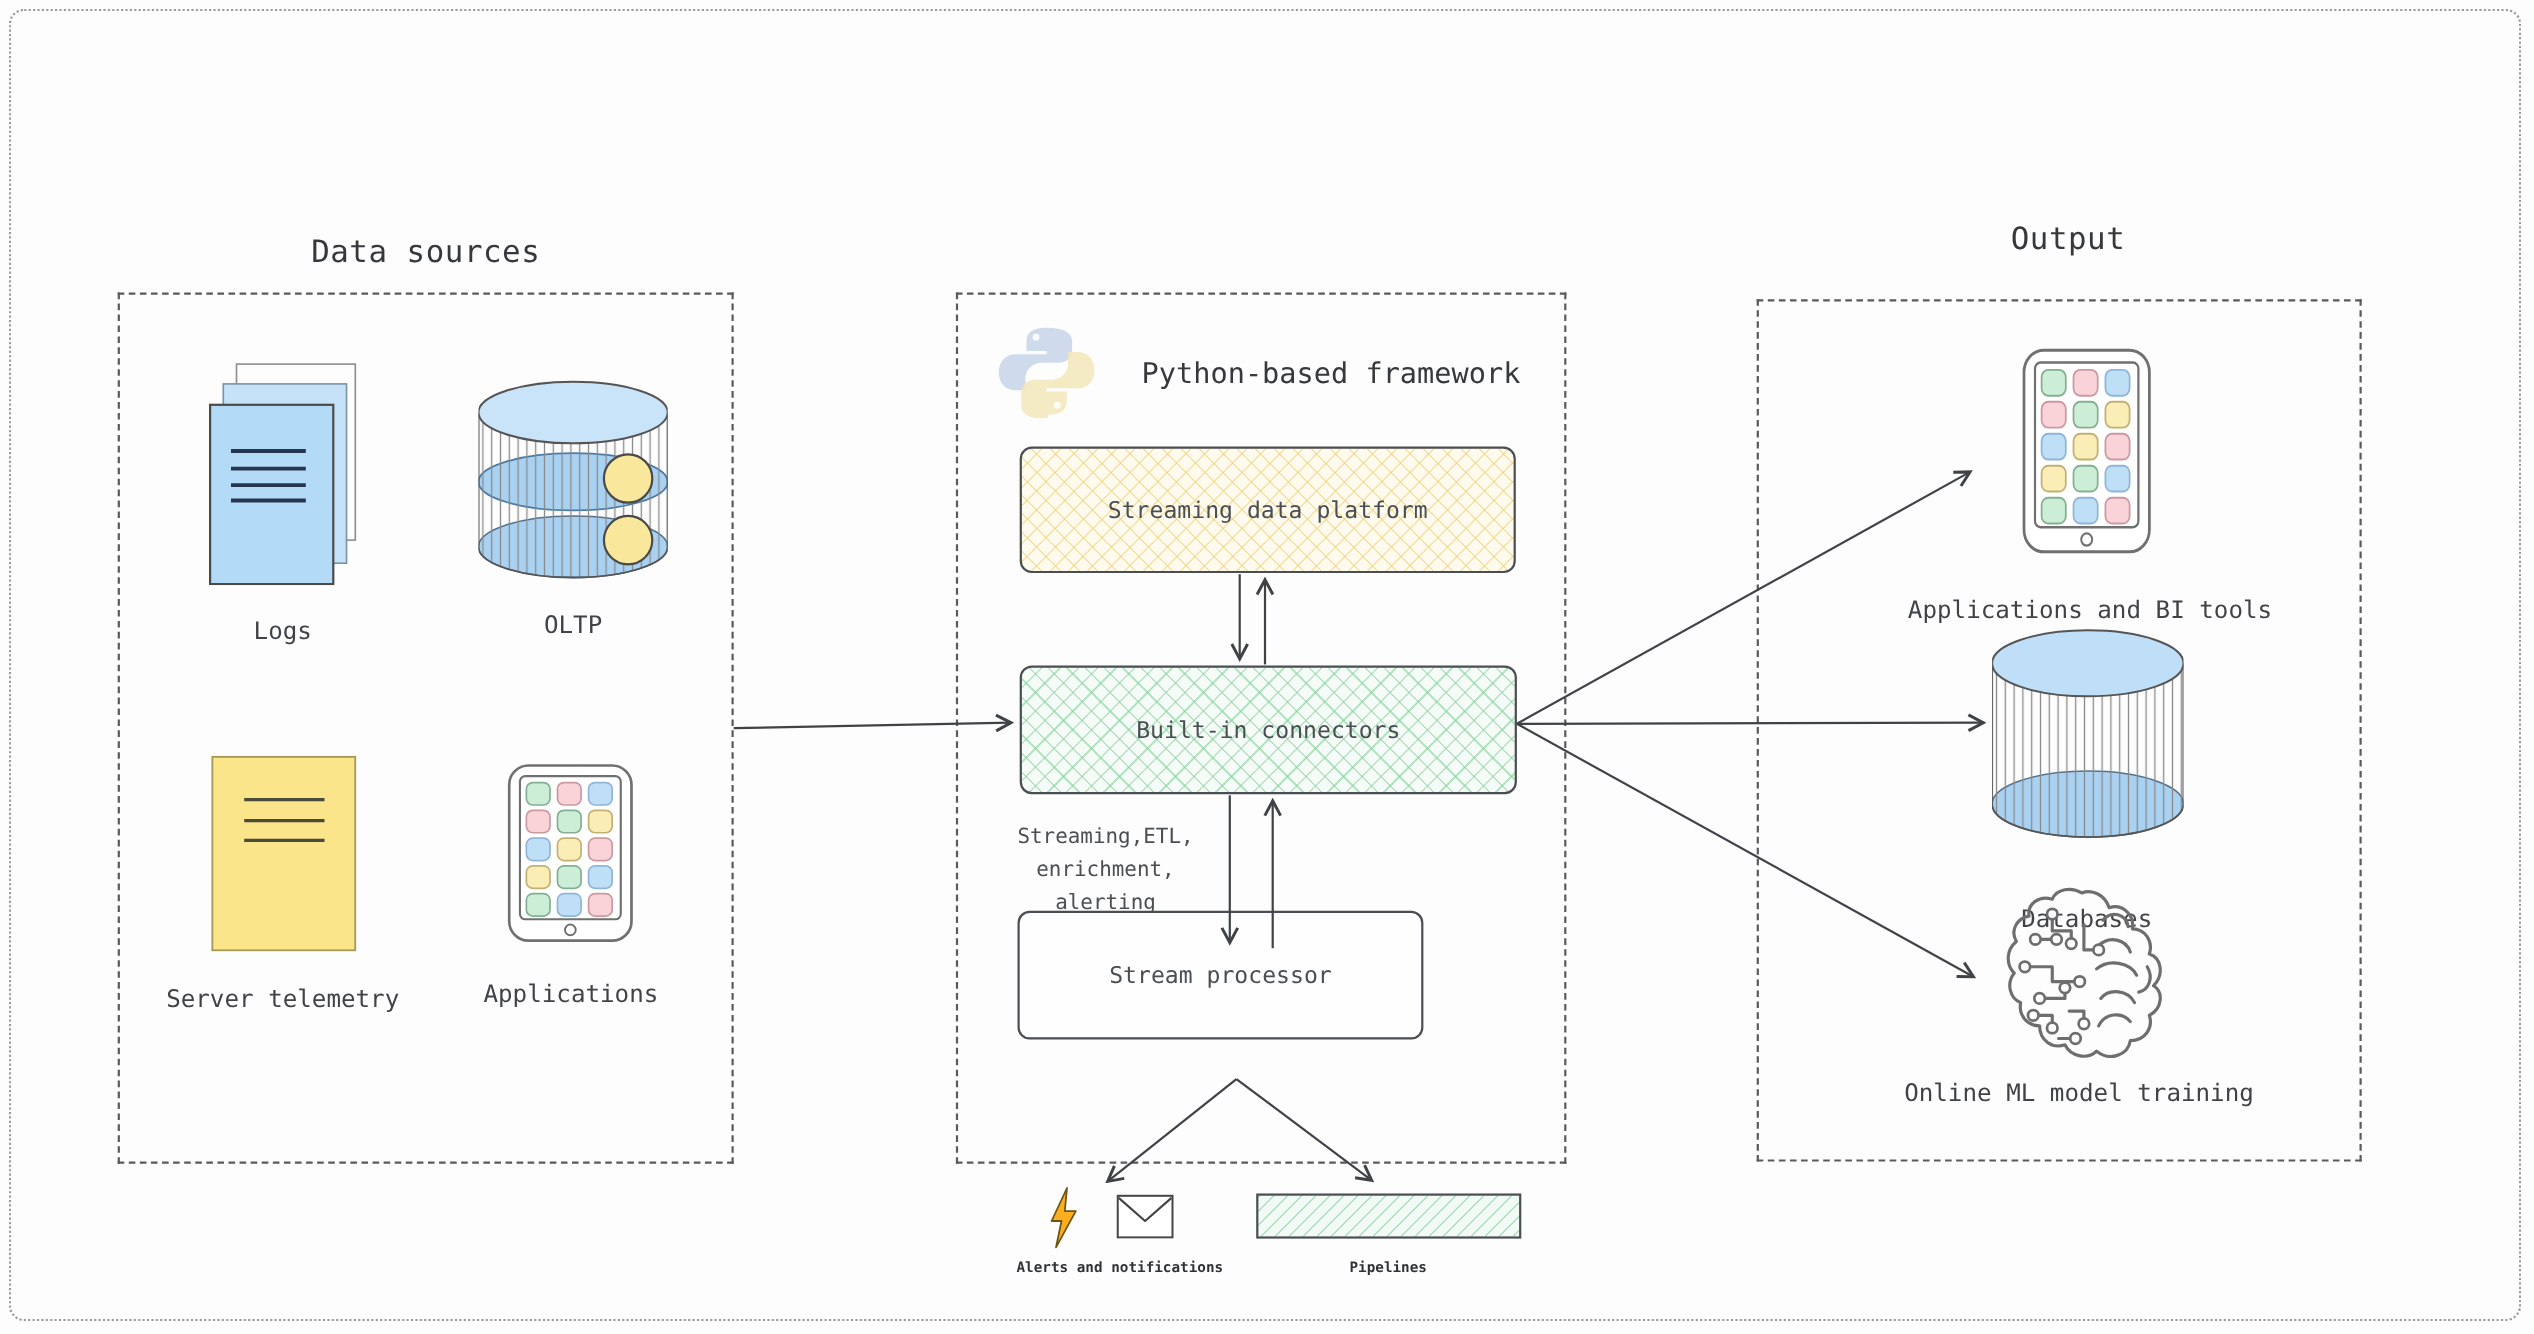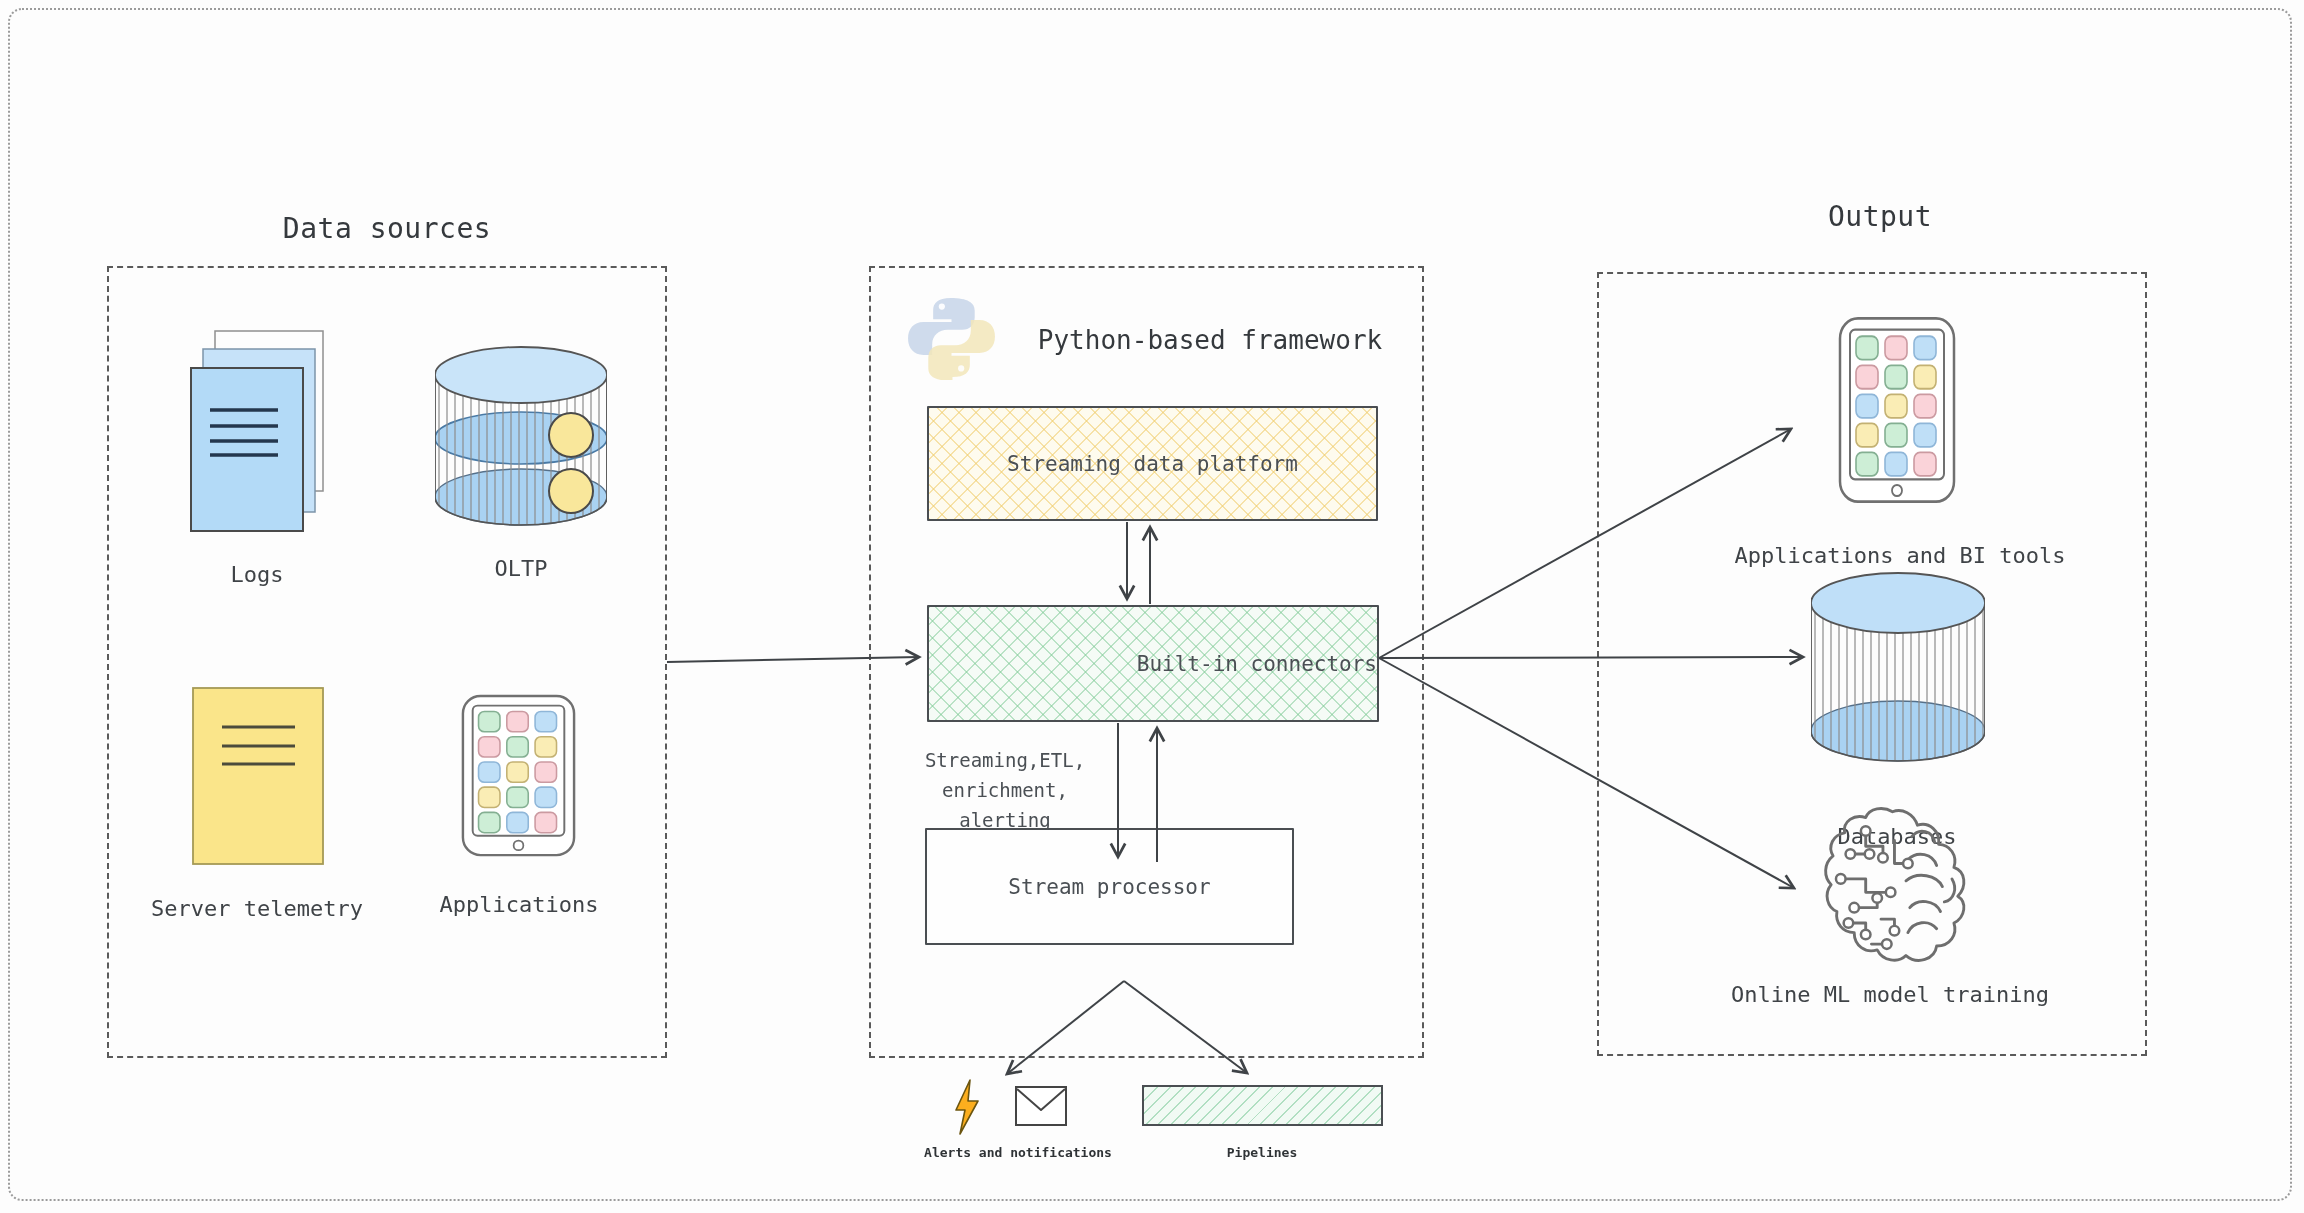--- a/index.html
+++ b/index.html
@@ -25,21 +25,21 @@
     position:absolute; transform:translateX(-50%); white-space:nowrap;
     font-size:22px; color:#3f4347;
   }
   .lbl-small{
     position:absolute; transform:translateX(-50%); white-space:nowrap;
     font-size:13px; font-weight:bold; color:#2f3336;
   }
   .node-box{
     position:absolute; box-sizing:border-box; border:2.5px solid #4a4e52;
     display:flex; align-items:center; justify-content:center;
-    font-size:21px; color:#4a4f54; border-radius:1px;
+    font-size:21px; color:#4a4f54; border-radius:11px;
   }
   .hatch-yellow{
     background-color:#fefbee;
     background-image:
       repeating-linear-gradient(45deg,  rgba(240,205,110,.55) 0 1.4px, transparent 1.4px 12px),
       repeating-linear-gradient(135deg, rgba(240,205,110,.55) 0 1.4px, transparent 1.4px 12px);
   }
   .hatch-green{
     background-color:#f5fbf6;
     background-image:
@@ -150,21 +150,21 @@
       <path d="M51,85 C64,85 69,80 69,72 v-9 H50 v-3 h29 c10,0 16,-7 16,-17 s-6,-17 -16,-17 h-9 v11 c0,9 -7,15 -16,15 H39 c-8,0 -13,5 -13,13 v11 c0,8 7,13 25,13 z" fill="#f2e6ba" opacity="0.85"></path>
       <circle cx="60" cy="76" r="3.2" fill="#fdfcf8"></circle>
     </svg>
   </div>
   <div class="lbl" style="left:1210px; top:325px; font-size:26px; color:#35393d;">Python-based framework</div>
 
   <div class="node-box hatch-yellow" style="left:927px; top:406px; width:451px; height:115px;">
     <span>Streaming data platform</span>
   </div>
 
-  <div class="node-box hatch-green" style="left:927px; top:605px; width:452px; height:117px;justify-content:flex-end;">
+  <div class="node-box hatch-green" style="left:927px; top:605px; width:452px; height:117px;">
     <span>Built-in connectors</span>
   </div>
 
   <div class="flow-note">
     <div>Streaming,ETL,</div>
     <div>enrichment,</div>
     <div>alerting</div>
   </div>
 
   <div class="node-box" style="left:925px; top:828px; width:369px; height:117px; background:#fefefe;">

